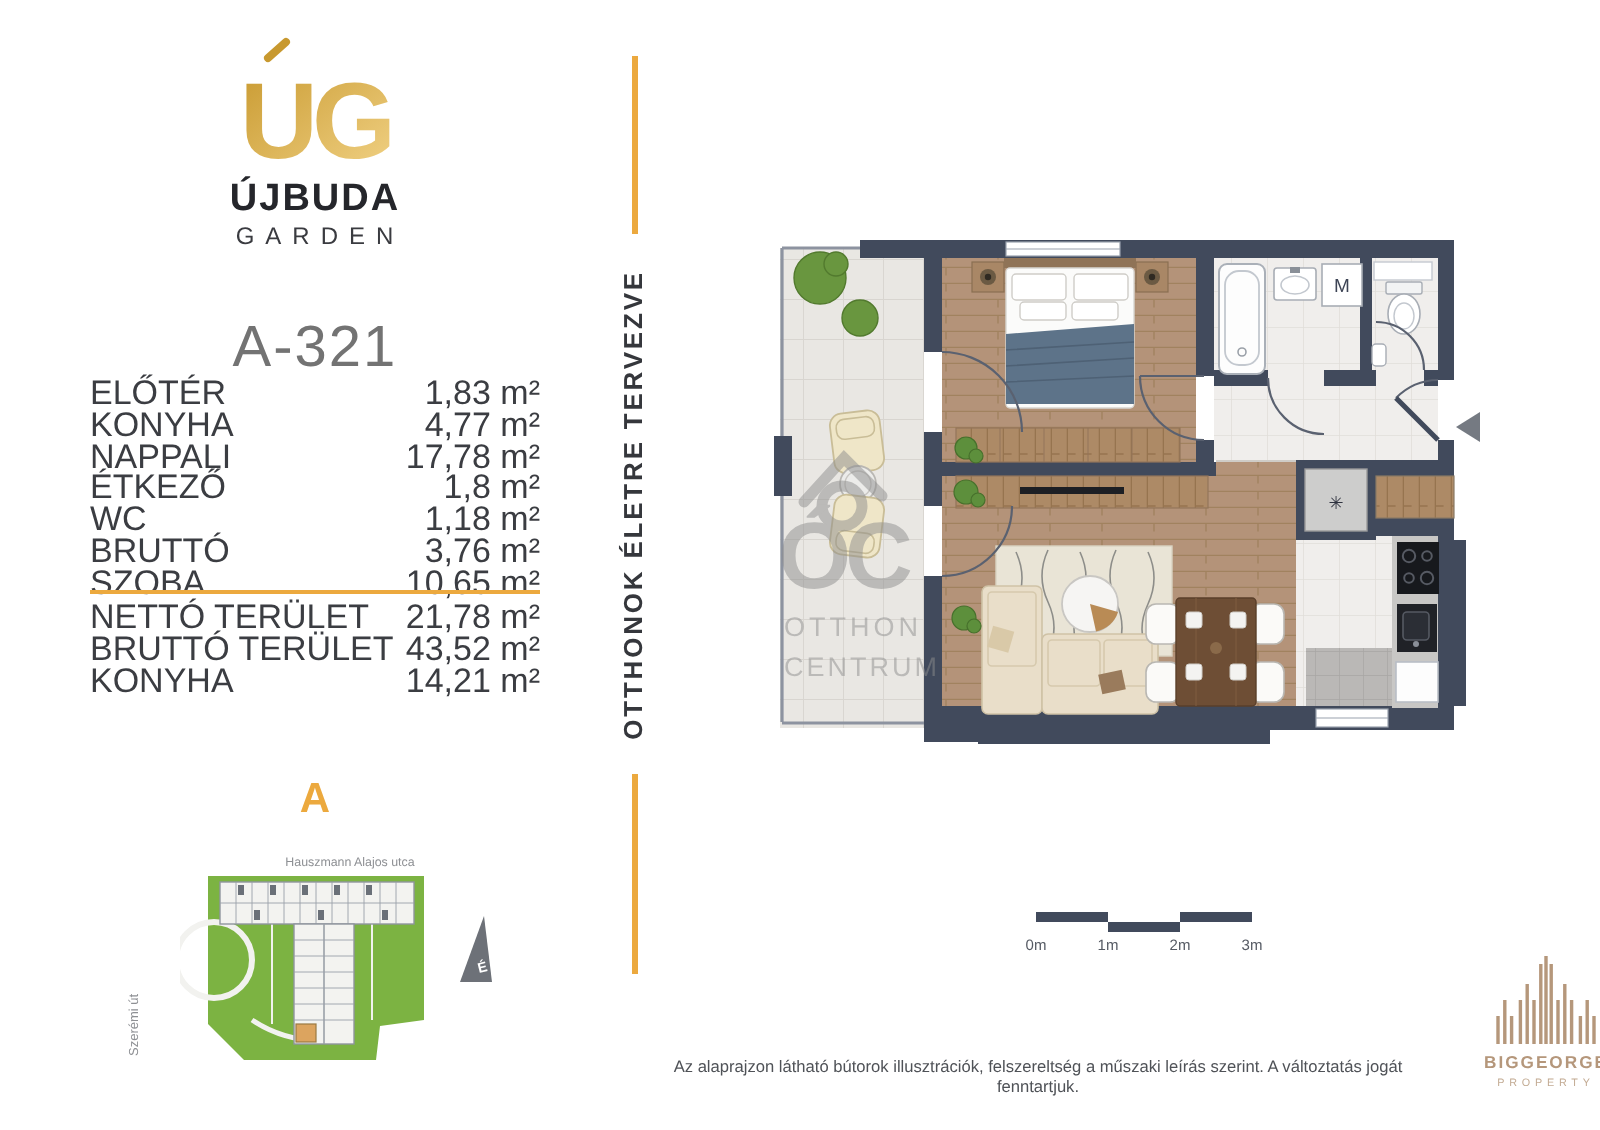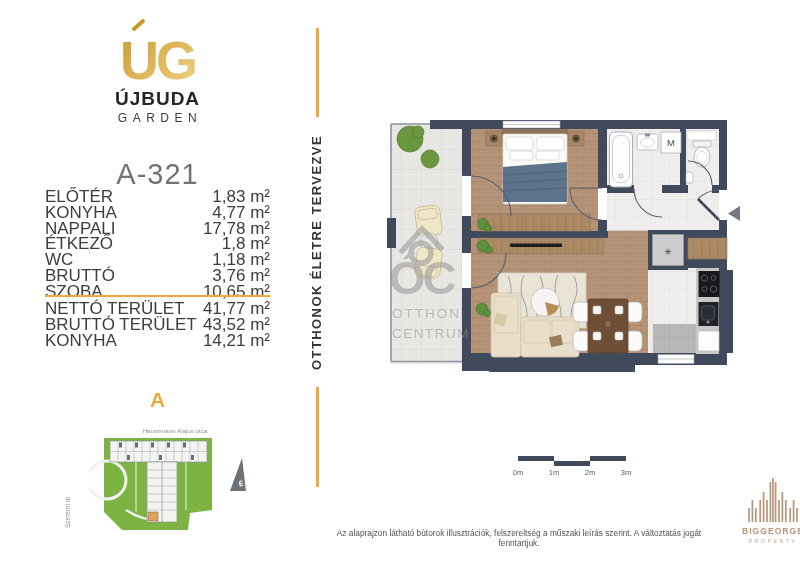--- a/index.html
+++ b/index.html
@@ -75,21 +75,21 @@
         <span>SZOBA</span>
         <span class="rval"><span>10,65</span> <span>m²</span></span>
       </div>
   </div>
 
   <div class="abs" id="divider"></div>
 
   <div class="abs" id="totals">
     <div class="row">
         <span>NETTÓ TERÜLET</span>
-        <span class="rval"><span>41,77</span> <span>m²</span></span>
+        <span class="rval"><span>21,78</span> <span>m²</span></span>
       </div>
     <div class="row">
         <span>BRUTTÓ TERÜLET</span>
         <span class="rval"><span>43,52</span> <span>m²</span></span>
       </div>
     <div class="row">
         <span>KONYHA</span>
         <span class="rval"><span>14,21</span> <span>m²</span></span>
       </div>
   </div>

